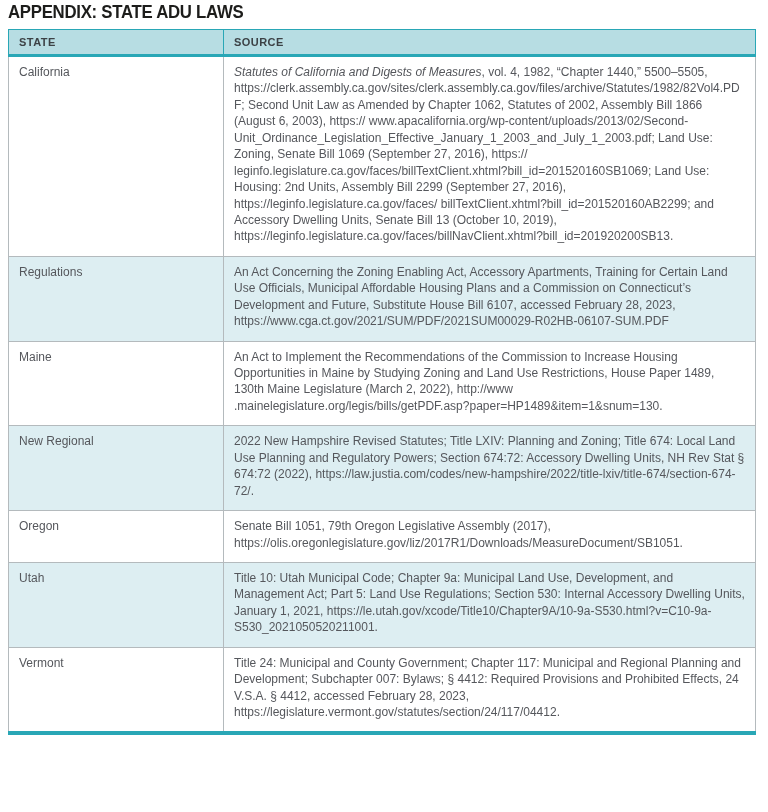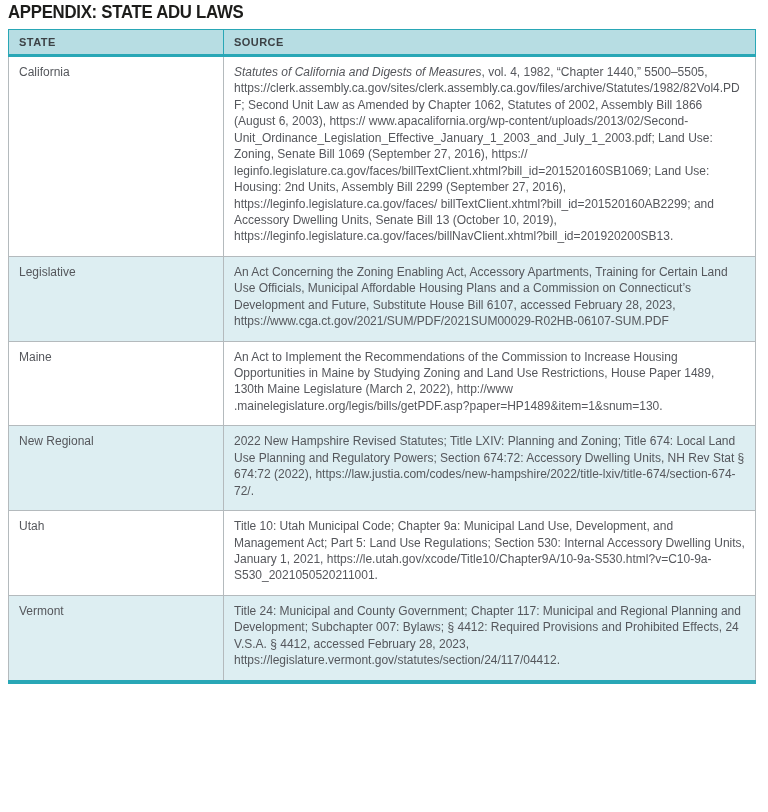--- a/index.html
+++ b/index.html
@@ -87,30 +87,34 @@
         <th class="col-state">STATE</th>
         <th class="col-source">SOURCE</th>
       </tr>
     </thead>
     <tbody id="table-body">
         <tr>
           <td class="state-cell">California</td>
           <td class="source-cell"><em>Statutes of California and Digests of Measures</em>, vol. 4, 1982, “Chapter 1440,” 5500–5505, https://clerk.assembly.ca.gov/sites/clerk.assembly.ca.gov/files/archive/Statutes/1982/82Vol4.PDF; Second Unit Law as Amended by Chapter 1062, Statutes of 2002, Assembly Bill 1866 (August 6, 2003), https:// www.apacalifornia.org/wp-content/uploads/2013/02/Second-Unit_Ordinance_Legislation_Effective_January_1_2003_and_July_1_2003.pdf; Land Use: Zoning, Senate Bill 1069 (September 27, 2016), https:// leginfo.legislature.ca.gov/faces/billTextClient.xhtml?bill_id=201520160SB1069; Land Use: Housing: 2nd Units, Assembly Bill 2299 (September 27, 2016), https://leginfo.legislature.ca.gov/faces/ billTextClient.xhtml?bill_id=201520160AB2299; and Accessory Dwelling Units, Senate Bill 13 (October 10, 2019), https://leginfo.legislature.ca.gov/faces/billNavClient.xhtml?bill_id=201920200SB13.</td>
         </tr>
         <tr>
-          <td class="state-cell">Legislative</td>
+          <td class="state-cell">Regulations</td>
           <td class="source-cell">An Act Concerning the Zoning Enabling Act, Accessory Apartments, Training for Certain Land Use Officials, Municipal Affordable Housing Plans and a Commission on Connecticut’s Development and Future, Substitute House Bill 6107, accessed February 28, 2023, https://www.cga.ct.gov/2021/SUM/PDF/2021SUM00029-R02HB-06107-SUM.PDF</td>
         </tr>
         <tr>
           <td class="state-cell">Maine</td>
           <td class="source-cell">An Act to Implement the Recommendations of the Commission to Increase Housing Opportunities in Maine by Studying Zoning and Land Use Restrictions, House Paper 1489, 130th Maine Legislature (March 2, 2022), http://www .mainelegislature.org/legis/bills/getPDF.asp?paper=HP1489&amp;item=1&amp;snum=130.</td>
         </tr>
         <tr>
           <td class="state-cell">New Regional</td>
           <td class="source-cell">2022 New Hampshire Revised Statutes; Title LXIV: Planning and Zoning; Title 674: Local Land Use Planning and Regulatory Powers; Section 674:72: Accessory Dwelling Units, NH Rev Stat § 674:72 (2022), https://law.justia.com/codes/new-hampshire/2022/title-lxiv/title-674/section-674-72/.</td>
+        </tr>
+        <tr>
+          <td class="state-cell">Oregon</td>
+          <td class="source-cell">Senate Bill 1051, 79th Oregon Legislative Assembly (2017),  https://olis.oregonlegislature.gov/liz/2017R1/Downloads/MeasureDocument/SB1051.</td>
         </tr>
         <tr>
           <td class="state-cell">Utah</td>
           <td class="source-cell">Title 10: Utah Municipal Code; Chapter 9a: Municipal Land Use, Development, and Management Act; Part 5: Land Use Regulations; Section 530: Internal Accessory Dwelling Units, January 1, 2021, https://le.utah.gov/xcode/Title10/Chapter9A/10-9a-S530.html?v=C10-9a-S530_2021050520211001.</td>
         </tr>
         <tr>
           <td class="state-cell">Vermont</td>
           <td class="source-cell">Title 24: Municipal and County Government; Chapter 117: Municipal and Regional Planning and Development; Subchapter 007: Bylaws; § 4412: Required Provisions and Prohibited Effects, 24 V.S.A. § 4412, accessed February 28, 2023, https://legislature.vermont.gov/statutes/section/24/117/04412.</td>
         </tr>
       </tbody>

